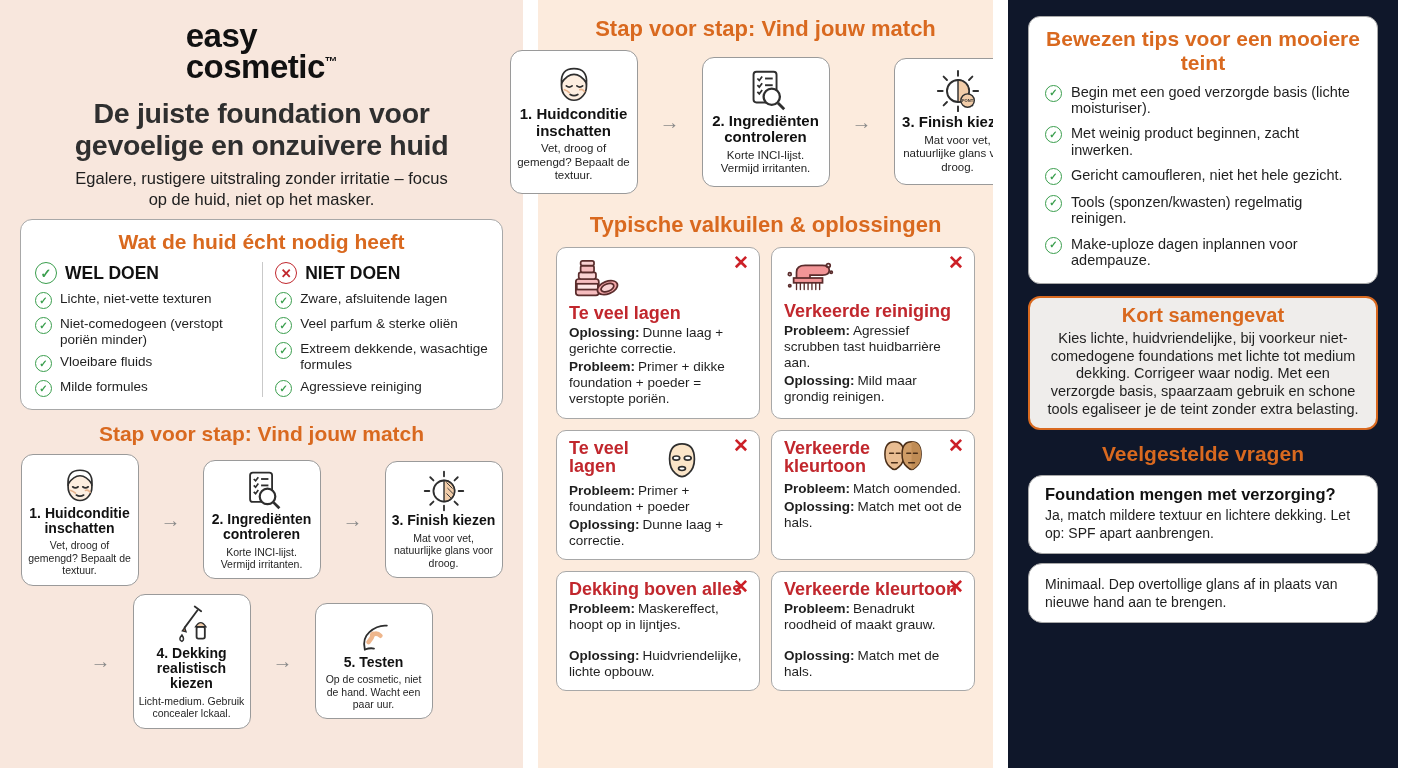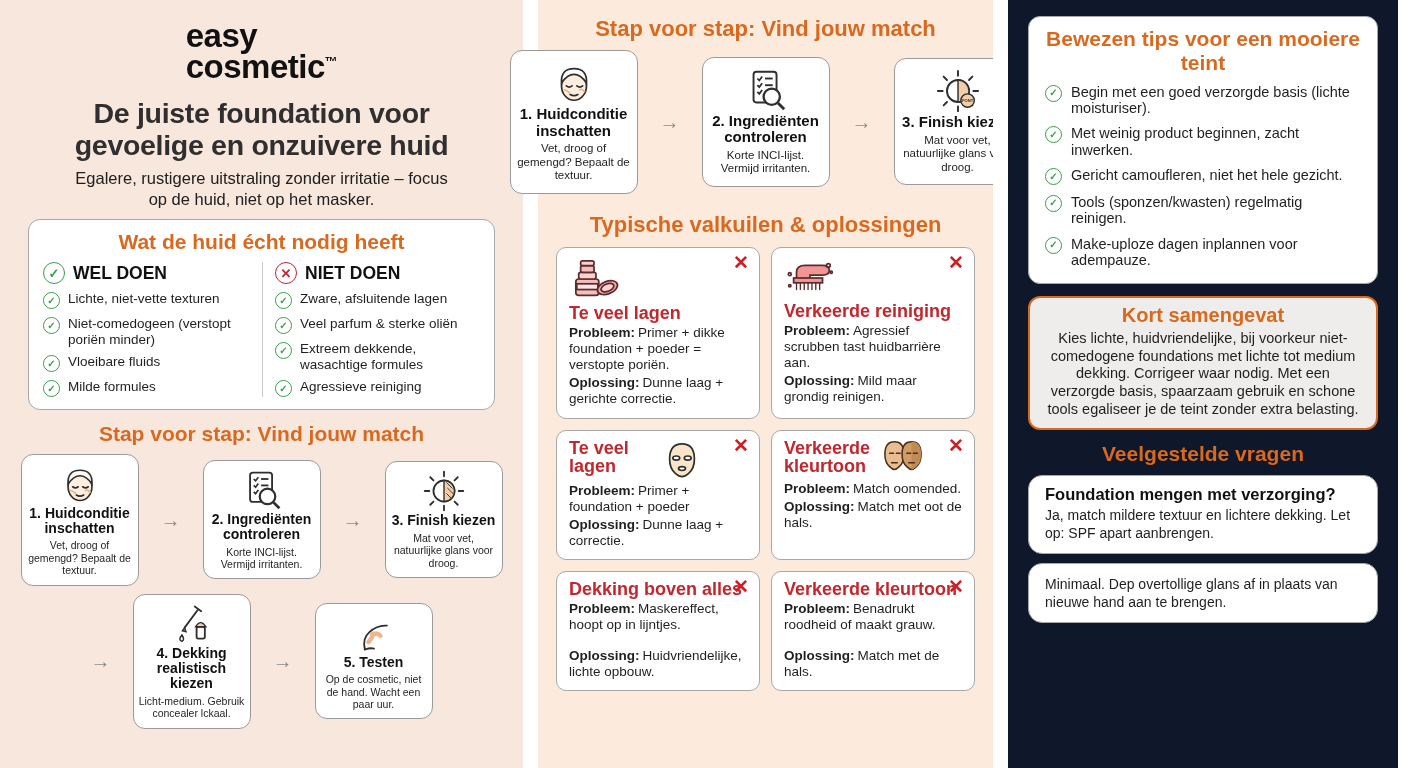--- a/index.html
+++ b/index.html
@@ -1,20 +1,20 @@
 <!DOCTYPE html>
 <html><head>
 <meta charset="utf-8">
 <style>
   html,body{margin:0;padding:0;}
   body{font-family:"Liberation Sans",sans-serif;color:#1f1f1f;background:#fff;}
   .wrap{width:1408px;height:768px;display:flex;overflow:hidden;background:#fff;}
   .col{height:100%;box-sizing:border-box;}
   .gap{width:15px;background:#fff;flex:none;}
-  .col-left{width:523px;background:#f8e7dd;padding:20px 28px 0;}
+  .col-left{width:523px;background:#f8e7dd;padding:20px 20px 0;}
   .col-mid{width:455px;background:#fcebdd;padding:16px 18px 0;}
   .col-right{width:390px;background:#0f172a;padding:16px 20px 0;}
 
   .h-orange{color:#d9691f;font-weight:800;text-align:center;}
 
   
   .logo-wrap{text-align:center;}
   .logo{display:inline-block;text-align:left;font-weight:800;font-size:33px;line-height:.95;letter-spacing:-.5px;color:#111;}
   .logo sup{font-size:13px;font-weight:800;}
 
@@ -307,22 +307,22 @@
             <rect x="10" y="17" width="18" height="7" rx="2" fill="#fad2d3"></rect>
             <rect x="12" y="10" width="14" height="7" rx="2" fill="#f6bdbf"></rect>
             <rect x="12" y="5" width="14" height="5" rx="2" fill="#fad2d3"></rect>
             <g transform="rotate(-22 40 33)">
                 <ellipse cx="40" cy="33" rx="11" ry="6.5" fill="#f3a6a8"></ellipse>
                 <ellipse cx="40" cy="33" rx="7" ry="3.8" fill="#fad2d3"></ellipse>
               </g>
           </svg>
         </span>
         <div class="pt">Te veel lagen</div>
+        <p><b>Oplossing:</b><span>Dunne laag + gerichte correctie.</span></p>
         <p><b>Probleem:</b><span>Primer + dikke foundation + poeder = verstopte poriën.</span></p>
-        <p><b>Oplossing:</b><span>Dunne laag + gerichte correctie.</span></p>
       </div>
 
       <div class="pit">
         <span class="x">✕</span>
         <span class="icon-top svg-c">
           <svg width="52" height="44" viewBox="0 0 54 44" fill="none" stroke="#5a2c2c" stroke-width="1.8" stroke-linecap="round">
             <path d="M13 22 v-6 q0 -7 9 -7 h18 q7 0 7 5 q0 5 -7 5 h-13 v3" fill="#f29597"></path>
             <rect x="10" y="22" width="30" height="5" fill="#f29597"></rect>
             <g stroke-width="1.4">
               <line x1="13" y1="27" x2="13" y2="34"></line>

